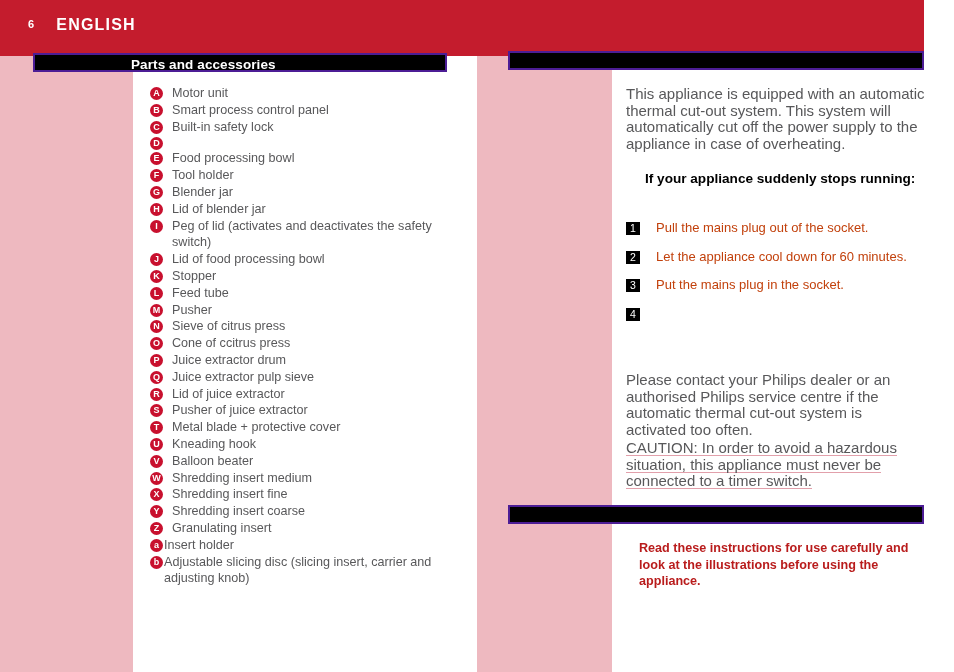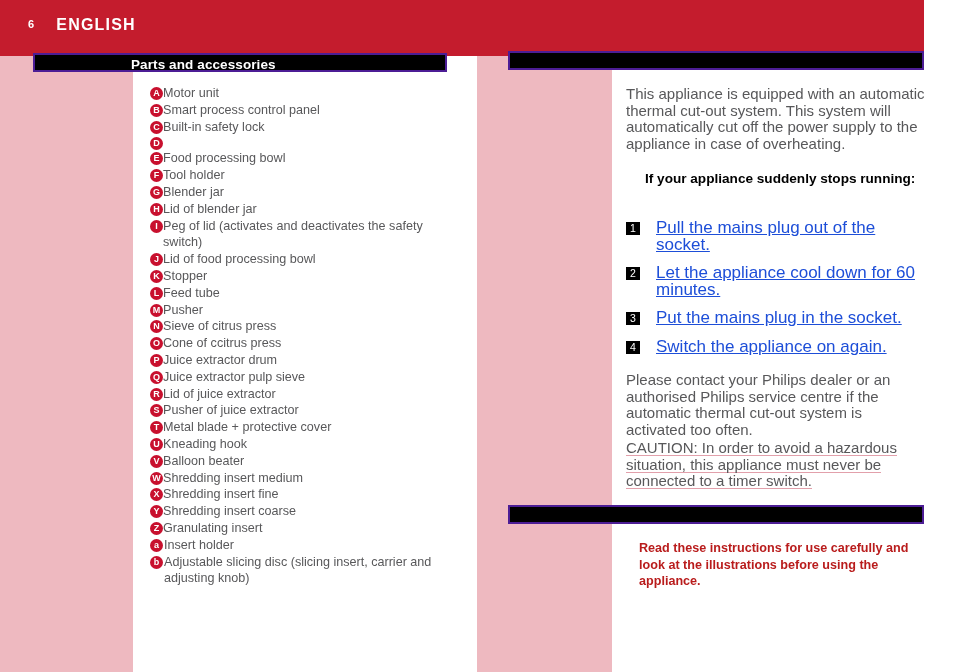--- a/index.html
+++ b/index.html
@@ -134,21 +134,21 @@
     font-size: 9px;
     font-weight: bold;
     line-height: 13px;
     text-align: center;
     margin-top: 2px;
   }
   .part-item .label {
     color: #58585a;
     font-size: 12.6px;
     line-height: 16.8px;
-    margin-left: 0;
+    margin-left: 9px;
   }
   
   .part-item.tight .label { margin-left: 1px; }
 
   
   .rc {
     position: absolute;
     left: 626px;
     width: 300px;
   }
@@ -178,25 +178,24 @@
     width: 14px;
     height: 13px;
     background: #000000;
     color: #ffffff;
     font-size: 10.5px;
     line-height: 13px;
     text-align: center;
     margin-top: 2px;
   }
   .step-item .label {
-    color: #1d4ed8;
-    font-size: 17px;
+    color: #c2410c;
+    font-size: 13px;
     line-height: 16.6px;
     margin-left: 16px;
-    text-decoration: underline;
   }
 
   #caution-para .caution-line {
     display: inline;
     box-shadow: inset 0 -1px 0 0 #e2a0ab;
   }
 
   #important-body .imp-line {
     color: #b91c1c;
     font-size: 12.6px;
@@ -355,21 +354,20 @@
     <div class="step-item">
       <div class="badge-square">2</div>
       <div class="label">Let the appliance cool down for 60 minutes.</div>
     </div>
     <div class="step-item">
       <div class="badge-square">3</div>
       <div class="label">Put the mains plug in the socket.</div>
     </div>
     <div class="step-item">
       <div class="badge-square">4</div>
-      <div class="label">Switch the appliance on again.</div>
     </div>
   </div>
 
 <div class="rc body-text" id="contact-para">Please contact your Philips dealer or an authorised Philips service centre if the automatic thermal cut-out system is activated too often.</div>
 
 <div class="rc body-text" id="caution-para">
   <span class="caution-line">CAUTION: In order to avoid a hazardous situation, this appliance must never be connected to a timer switch.</span>
 </div>
 
 <div class="section-bar" id="bar-important" style="left:508px;">

